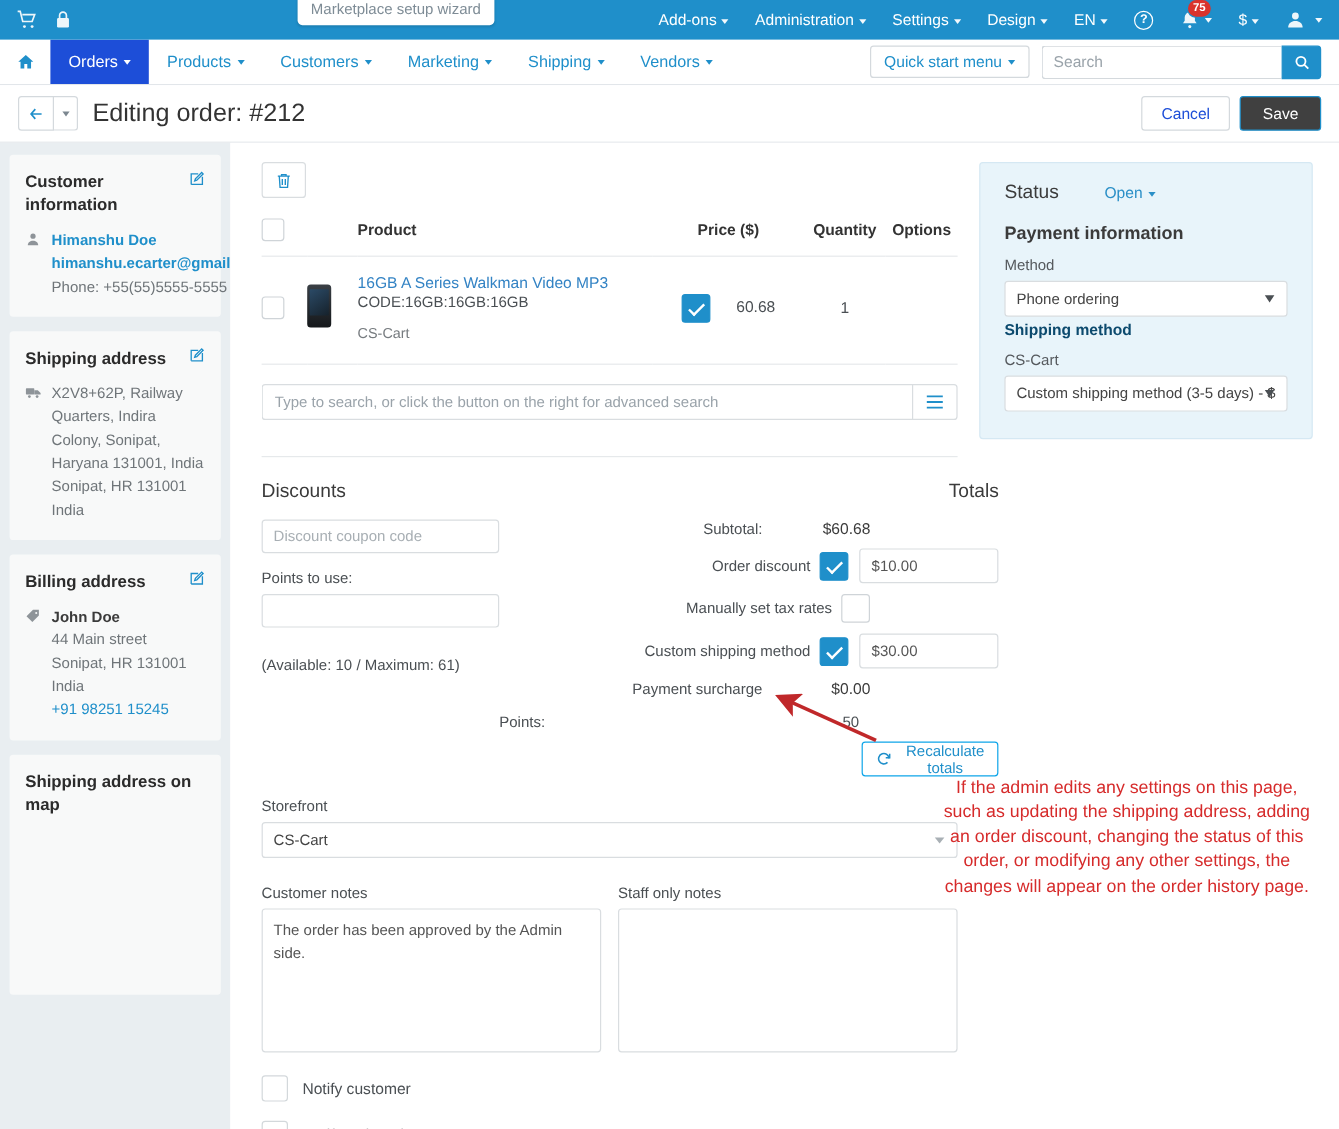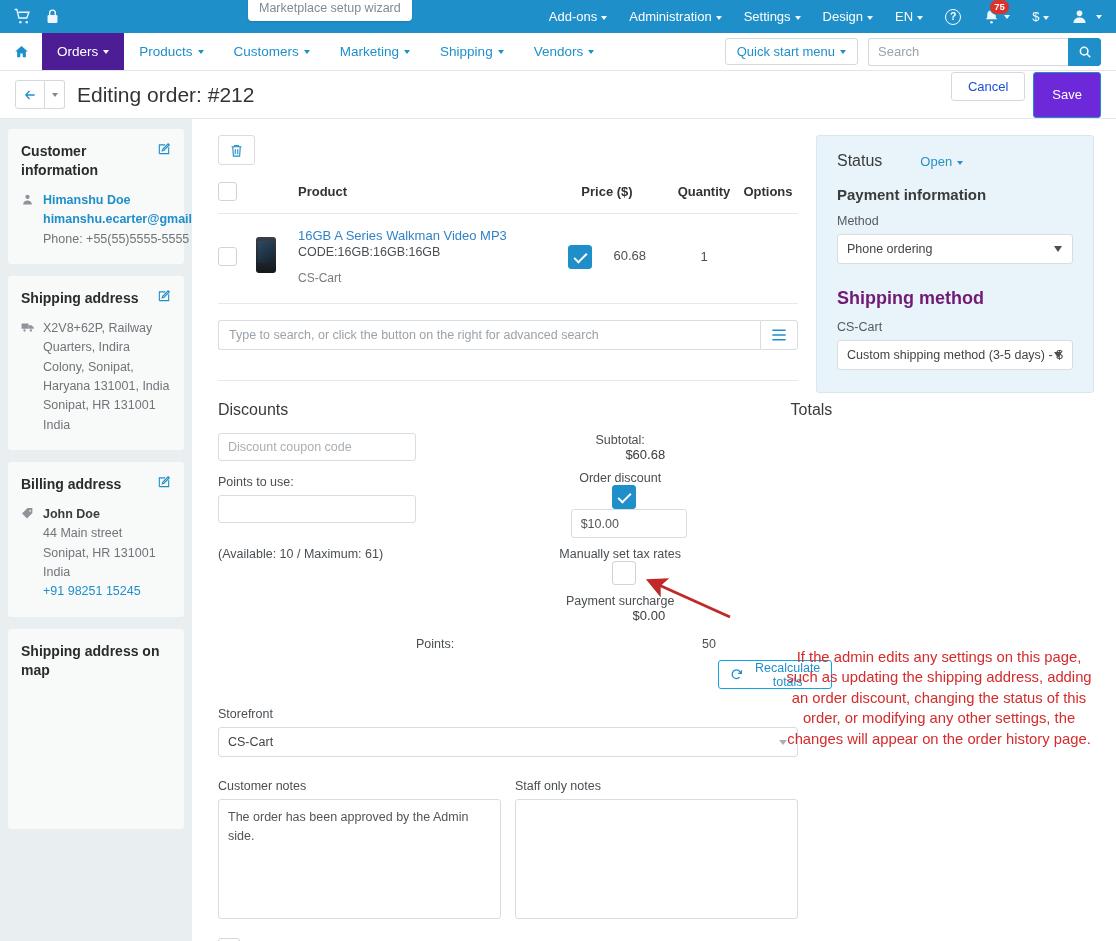--- a/index.html
+++ b/index.html
@@ -47,21 +47,21 @@
     border-bottom:1px solid #e2e6ea;
   }
   .nav-home {
     width:42px; display:flex; align-items:center; justify-content:center;
     color:#1f8fca;
   }
   .nav-item {
     display:flex; align-items:center; padding:0 15px; color:#1f8fca;
     font-size:13.5px; cursor:pointer; white-space:nowrap;
   }
-  .nav-item.active { background:#4c1d95; color:#ffffff;text-align:center; }
+  .nav-item.active { background:#1d4ed8; color:#ffffff;text-align:center; }
   .caret-blue { display:inline-block; width:0;height:0;border-left:3.5px solid transparent;
            border-right:3.5px solid transparent;border-top:4px solid #1f8fca;
            margin-left:5px; vertical-align:middle; }
   .nav-item.active .caret-blue { border-top-color:#ffffff; }
   .nav-right { margin-left:auto; display:flex; align-items:center; padding-right:15px; gap:10px; }
   .qs-btn {
     border:1px solid #d4d9dd; background:#fff; color:#1f8fca;
     height:27px; padding:0 11px; display:flex;align-items:center;
     font-size:13px; border-radius:3px; cursor:pointer; white-space:nowrap;
   }
@@ -92,21 +92,21 @@
     background:#fff; display:flex;align-items:center;justify-content:center; cursor:pointer;
   }
   .page-title { font-size:21px; color:#333; font-weight:normal; }
   .head-right { margin-left:auto; display:flex; gap:8px; }
   .btn-cancel {
     border:1px solid #d4d9dd; background:#fff; color:#1d4ed8; height:29px;
     padding:0 16px; border-radius:3px; font-size:13px; cursor:pointer;
     display:flex;align-items:center; font-family:inherit;
   }
   .btn-save {
-    border:1px solid #1f8fca; background:#6d28d9; color:#fff; height:46px;
+    border:1px solid #1f8fca; background:#404040; color:#fff; height:29px;
     padding:0 18px; border-radius:3px; font-size:13px; cursor:pointer;
     display:flex;align-items:center; font-family:inherit;
   }
 
   
   .layout { display:flex; height:calc(941px - 33px - 38px - 48px); }
   .sidebar {
     width:192px; background:#e9eef1; padding:10px 8px 0; flex-shrink:0;
     overflow:hidden;
   }
@@ -186,21 +186,21 @@
   .txtbox {
     width:198px; height:28px; border:1px solid #d9dde0; border-radius:3px;
     padding:0 9px; font-size:12.5px; color:#555; font-family:inherit; outline:none;
   }
   .txtbox::placeholder { color:#a8afb4; }
   .lbl-sm { font-size:12.5px; color:#4a4f53; margin:14px 0 6px; }
   .avail { font-size:12.5px; color:#4a4f53; margin-top:24px; }
 
   .tot-col { flex:1; }
   .tot-title { font-size:16px; color:#3b3b3b; text-align:right; margin-bottom:14px; }
-  .tot-row { display:flex; align-items:center; justify-content:flex-end; margin-bottom:9px;flex-direction:column; }
+  .tot-row { display:flex; align-items:center; justify-content:flex-end; margin-bottom:9px; }
   .tot-lbl { font-size:12.5px; color:#4a4f53; text-align:right; margin-right:8px; }
   .tot-val { font-size:13px; color:#3b3b3b; width:82px; text-align:right; }
   .tot-input {
     width:116px; height:29px; border:1px solid #d9dde0; border-radius:3px;
     padding:0 9px; font-size:12.5px; color:#555; margin-left:9px; font-family:inherit; outline:none;
   }
   .spacer98 { width:107px; }
   .points-row { display:flex; align-items:center; margin-top:14px; }
   .points-lbl { font-size:12.5px; color:#4a4f53; width:286px; text-align:left; }
   .points-val { font-size:12.5px; color:#4a4f53; }
@@ -234,21 +234,21 @@
 
   
   .status-panel {
     width:278px; background:#e8f4fa; border:1px solid #d5e8f3; border-radius:3px;
     padding:16px 20px 22px; flex-shrink:0; align-self:flex-start;
   }
   .st-row { display:flex; align-items:baseline; gap:38px; margin-bottom:16px; }
   .st-title { font-size:16px; color:#3b3b3b; }
   .st-open { font-size:13px; color:#2a8fc7; cursor:pointer; }
   .st-h { font-size:15px; color:#3b3b3b; font-weight:bold; margin-bottom:11px; }
-  .st-h2 { font-size:18px; color:#701a75; font-weight:bold; margin:24px 0 11px; }
+  .st-h2 { font-size:13px; color:#0c4a6e; font-weight:bold; margin:3px 0 11px; }
   .st-lbl { font-size:12.5px; color:#55595d; margin-bottom:6px; }
   .sel-w { position:relative; }
   .sel-w:after {
     content:""; position:absolute; right:11px; top:12px; width:0;height:0;
     border-left:4.5px solid transparent;border-right:4.5px solid transparent;
     border-top:6px solid #4a4f53; pointer-events:none;
   }
 
   
   .anno {
@@ -535,20 +535,25 @@
               <span class="cbx big checked"></span>
               <input class="tot-input" value="$10.00" style="">
             </div>
 
             <div class="tot-row">
               <span class="tot-lbl">Manually set tax rates</span>
               <span class="cbx big"></span>
               <span class="spacer98"></span>
             </div>
 
+            <div class="tot-row">
+              <span class="tot-lbl">Custom shipping method</span>
+              <span class="cbx big checked"></span>
+              <input class="tot-input" value="$30.00" style="">
+            </div>
 
             <div class="tot-row">
               <span class="tot-lbl">Payment surcharge</span>
               <span class="tot-val">$0.00</span>
               <span class="spacer98"></span>
             </div>
 
             <div class="points-row">
               <span class="points-lbl">Points:</span>
               <span class="points-val">50</span>

